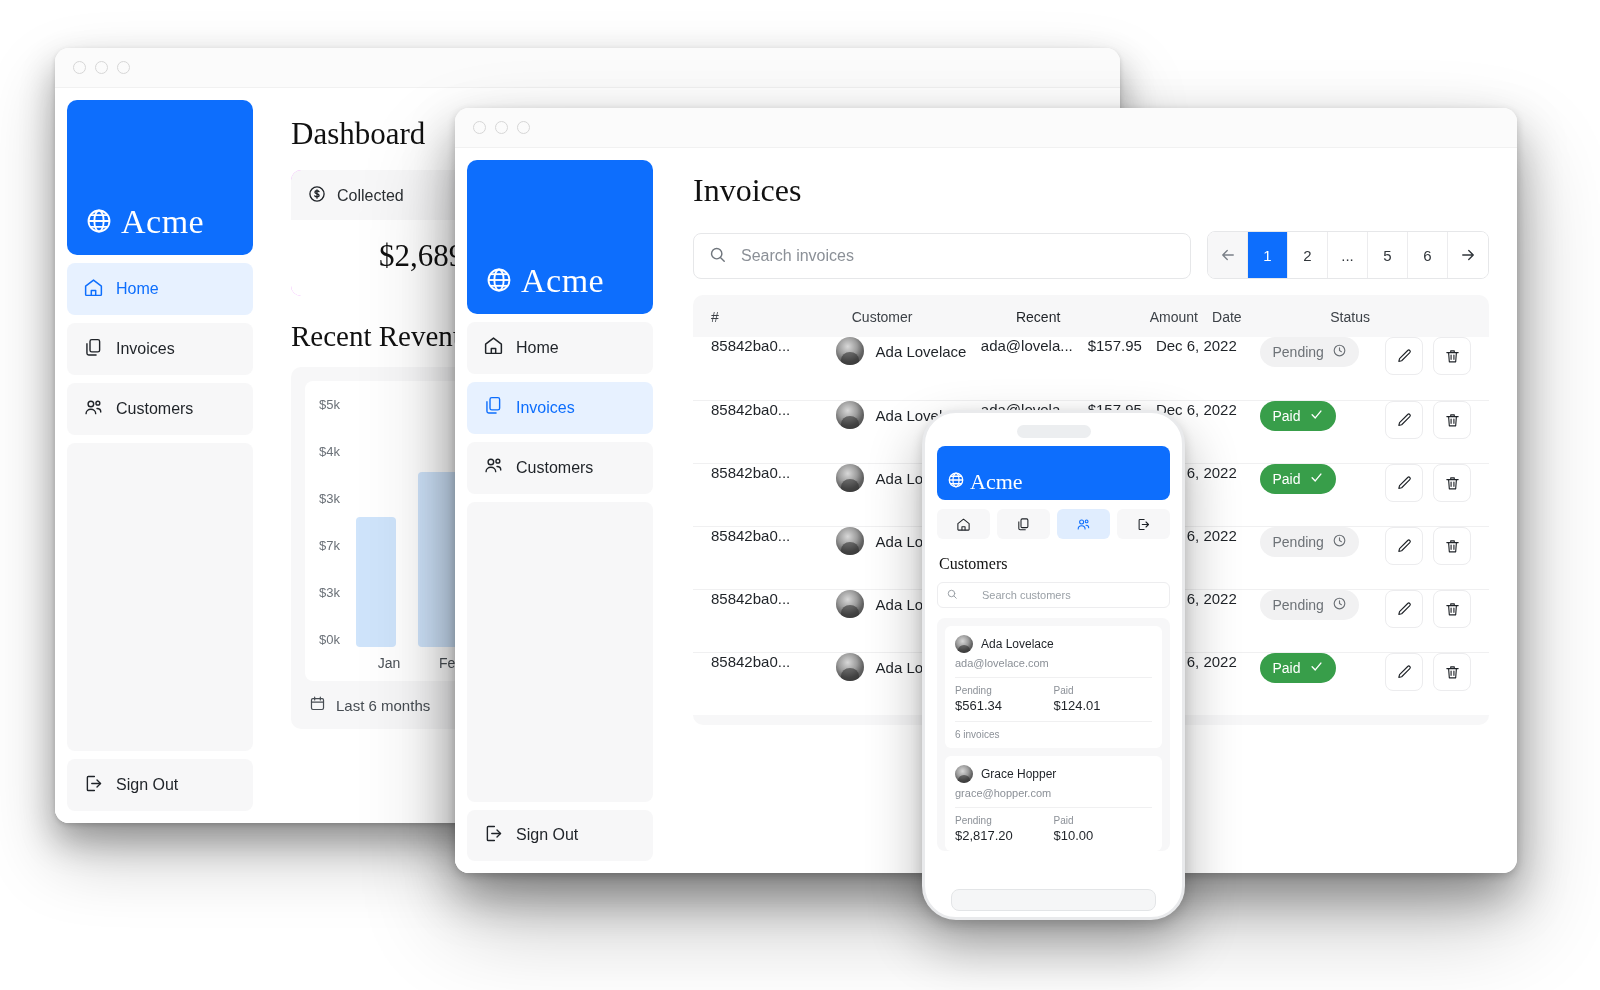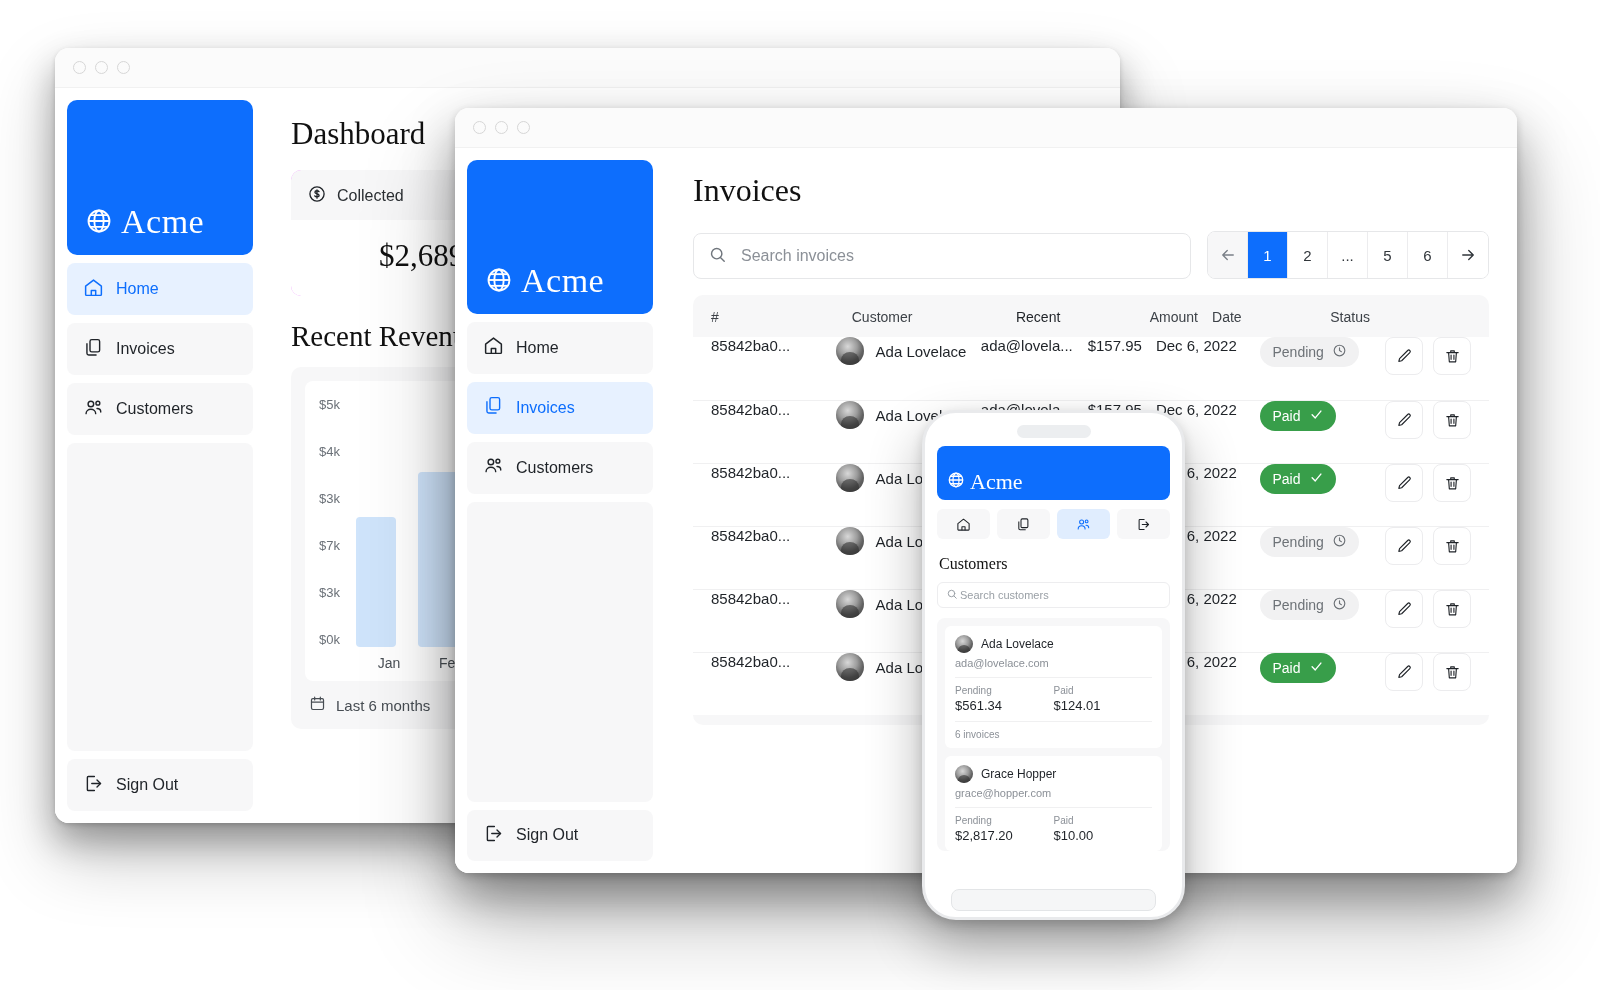--- a/index.html
+++ b/index.html
@@ -198,21 +198,21 @@
   .phone-nav { display: flex; gap: 7px; margin-top: 9px; }
   .pnav {
     flex: 1 1 0; height: 30px; border-radius: 6px; background: #f7f7f8;
     display: flex; align-items: center; justify-content: center; cursor: pointer;
   }
   .pnav.active { background: #e0edfe; }
   .pnav.active svg { stroke: #0d6efd; }
   .phone-heading { font-family: "Liberation Serif", serif; font-size: 16px; color: #111; margin: 16px 0 9px 2px; }
   .phone-search {
     height: 26px; border: 1px solid #ededef; border-radius: 6px;
-    display: flex; align-items: center; gap: 2px; padding: 0 8px; font-size: 11px; color: #9aa0a6;
+    display: flex; align-items: center; gap: 24px; padding: 0 8px; font-size: 11px; color: #9aa0a6;
   }
   .cust-list { background: #f7f7f8; border-radius: 8px; margin-top: 10px; padding: 8px 8px 0 8px; }
   .cust-card { background: #fff; border-radius: 6px; padding: 9px 10px 8px 10px; margin-bottom: 8px; }
   .cust-name { display: flex; align-items: center; gap: 8px; font-size: 12px; color: #1f2328; }
   .cust-name .avatar { width: 18px; height: 18px; }
   .cust-name .avatar::after { width: 12px; height: 11px; }
   .cust-email { font-size: 11px; color: #8b9097; margin: 4px 0 8px 0; }
   .cust-amts { display: flex; border-top: 1px solid #f0f0f1; padding-top: 7px; }
   .amt-col { flex: 1 1 0; }
   .amt-k { font-size: 10px; color: #8b9097; }

